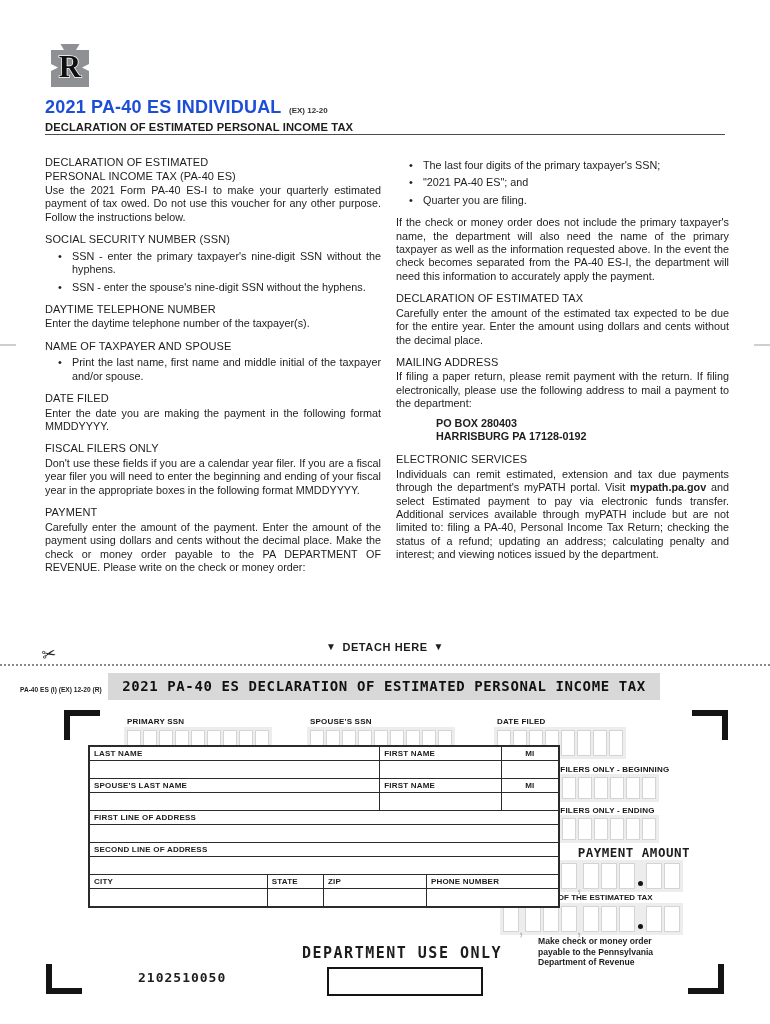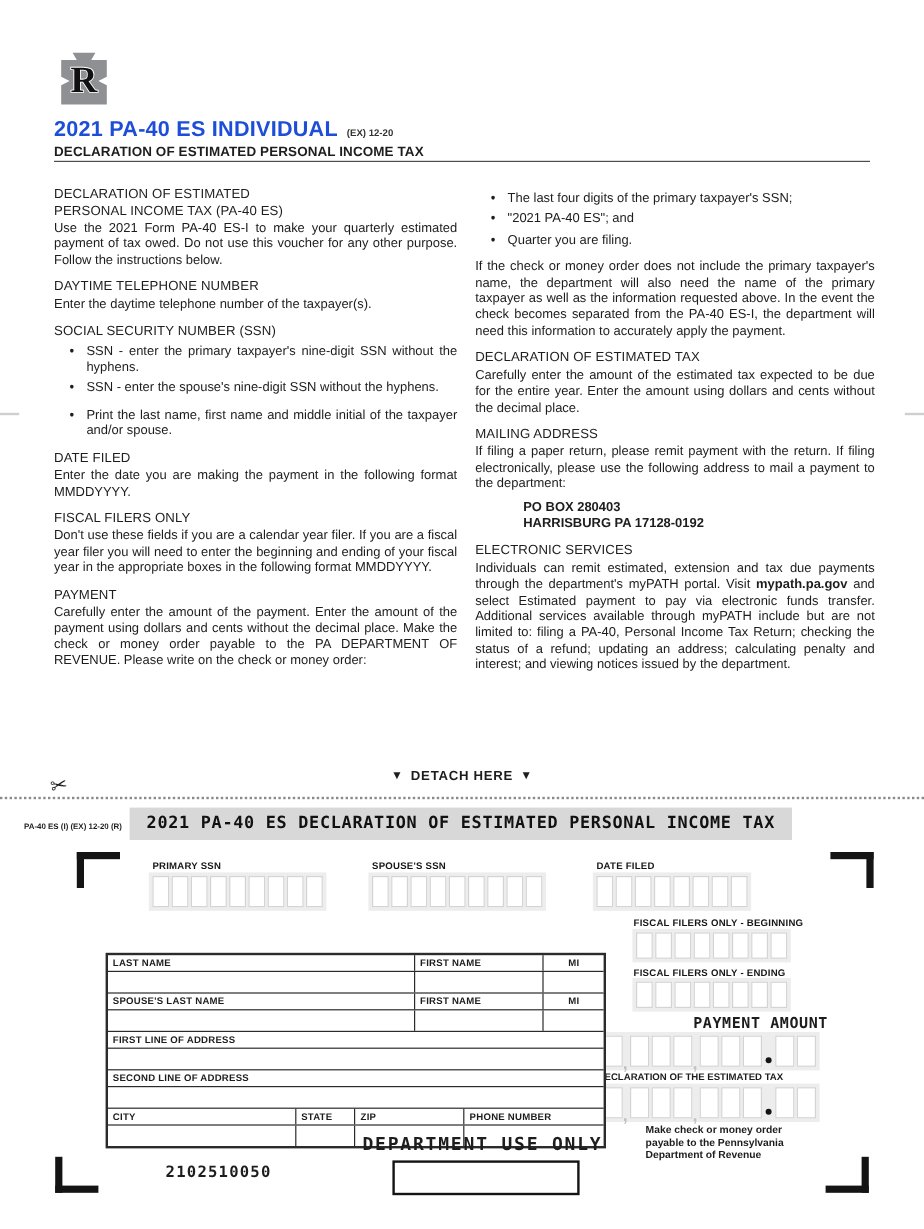--- a/index.html
+++ b/index.html
@@ -54,21 +54,21 @@
   .money .fbox{width:16px;height:26px;}
   .comma{width:2px;overflow:visible;color:#c2c2c2;font-size:15px;font-weight:bold;line-height:8px;position:relative;left:-2px;top:2px;}
   .dot{width:5px;height:5px;background:#141414;border-radius:50%;margin:0 1px 3px 1px;flex:none;}
   .pay-title{position:absolute;left:500px;top:845px;width:190px;text-align:right;font-size:12.5px;letter-spacing:.5px;white-space:nowrap;}
   .decl-label{position:absolute;left:498px;top:893px;font-size:8px;font-weight:bold;white-space:nowrap;}
   .check-note{position:absolute;left:528px;top:936px;font-size:8.6px;font-weight:bold;line-height:10.5px;margin-left:10px;}
   .dept-use{position:absolute;left:302px;top:944px;font-size:15px;letter-spacing:1.5px;white-space:nowrap;}
   .dept-box{position:absolute;left:327px;top:967px;width:152px;height:25px;border:2px solid #141414;background:#fff;}
   .doc-code{position:absolute;left:138px;top:970px;font-size:13px;letter-spacing:1px;}
   
-  .vtable{position:absolute;left:88px;top:794px;width:417px;border:2px solid #2b2b2b;background:#fff;box-sizing:border-box;}
+  .vtable{position:absolute;left:88px;top:745px;width:472px;border:2px solid #2b2b2b;background:#fff;box-sizing:border-box;}
   .trow{display:flex;border-bottom:1px solid #2b2b2b;}
   .trow:last-child{border-bottom:none;}
   .trow.lbl{height:13px;}
   .trow.val{height:17px;}
   .cell{border-right:1px solid #2b2b2b;box-sizing:border-box;}
   .cell.last{border-right:none;}
   .lbl .cell{font-size:8px;font-weight:bold;padding:2px 0 0 4px;letter-spacing:.2px;white-space:nowrap;}
   .c-name{width:62%;} .c-first{width:26%;} .c-mi{width:12%;text-align:center;padding-left:0 !important;}
   .c-city{width:38%;} .c-state{width:12%;} .c-zip{width:22%;} .c-phone{width:28%;}
   .c-full{width:100%;}
@@ -97,31 +97,32 @@
 <div class="foldmark left"></div>
 <div class="foldmark right"></div>
 
 <div class="col col-left">
   <div class="sec">
     <div class="sec-h">DECLARATION OF ESTIMATED</div>
     <div class="sec-h">PERSONAL INCOME TAX (PA-40 ES)</div>
     <div class="sec-p">Use the 2021 Form PA-40 ES-I to make your quarterly estimated payment of tax owed. Do not use this voucher for any other purpose. Follow the instructions below.</div>
   </div>
   <div class="sec">
-    <div class="sec-h">DAYTIME TELEPHONE NUMBER</div>
-    <div class="sec-p">Enter the daytime telephone number of the taxpayer(s).</div>
-  </div>
-  <div class="sec">
     <div class="sec-h">SOCIAL SECURITY NUMBER (SSN)</div>
     <ul class="bullets">
       <li>SSN - enter the primary taxpayer's nine-digit SSN without the hyphens.</li>
       <li>SSN - enter the spouse's nine-digit SSN without the hyphens.</li>
     </ul>
   </div>
   <div class="sec">
+    <div class="sec-h">DAYTIME TELEPHONE NUMBER</div>
+    <div class="sec-p">Enter the daytime telephone number of the taxpayer(s).</div>
+  </div>
+  <div class="sec">
+    <div class="sec-h">NAME OF TAXPAYER AND SPOUSE</div>
     <ul class="bullets">
       <li>Print the last name, first name and middle initial of the taxpayer and/or spouse.</li>
     </ul>
   </div>
   <div class="sec">
     <div class="sec-h">DATE FILED</div>
     <div class="sec-p">Enter the date you are making the payment in the following format MMDDYYYY.</div>
   </div>
   <div class="sec">
     <div class="sec-h">FISCAL FILERS ONLY</div>

